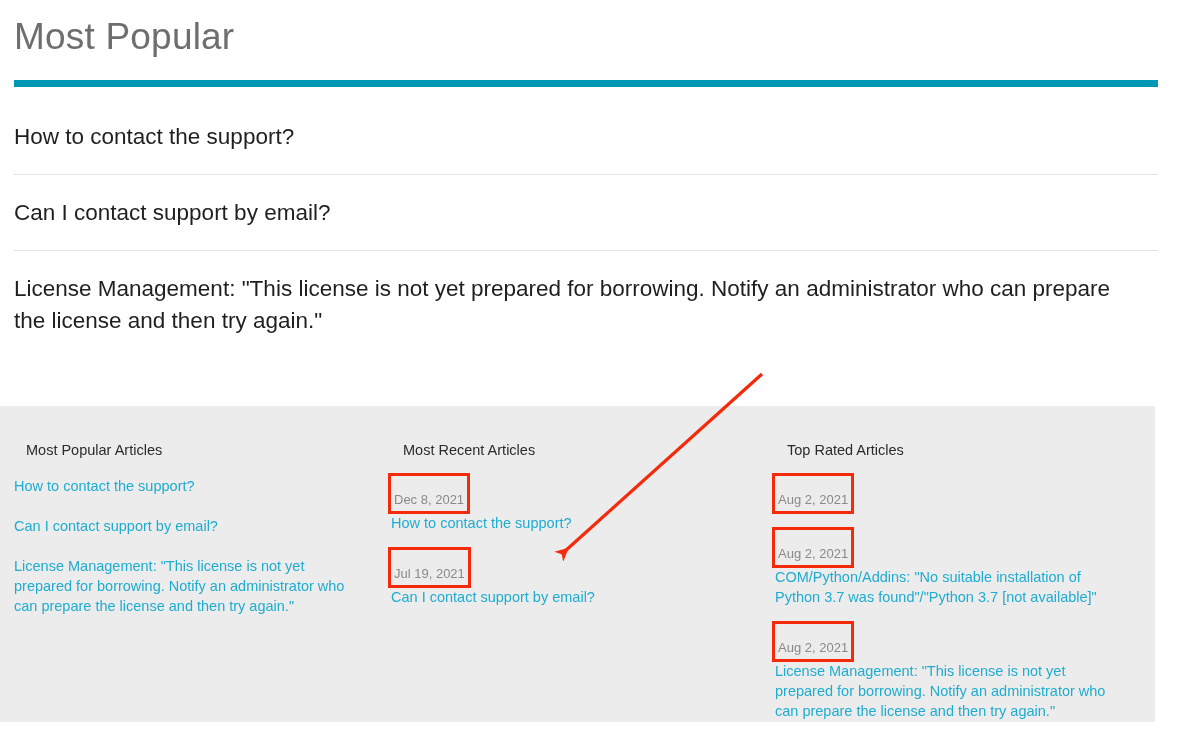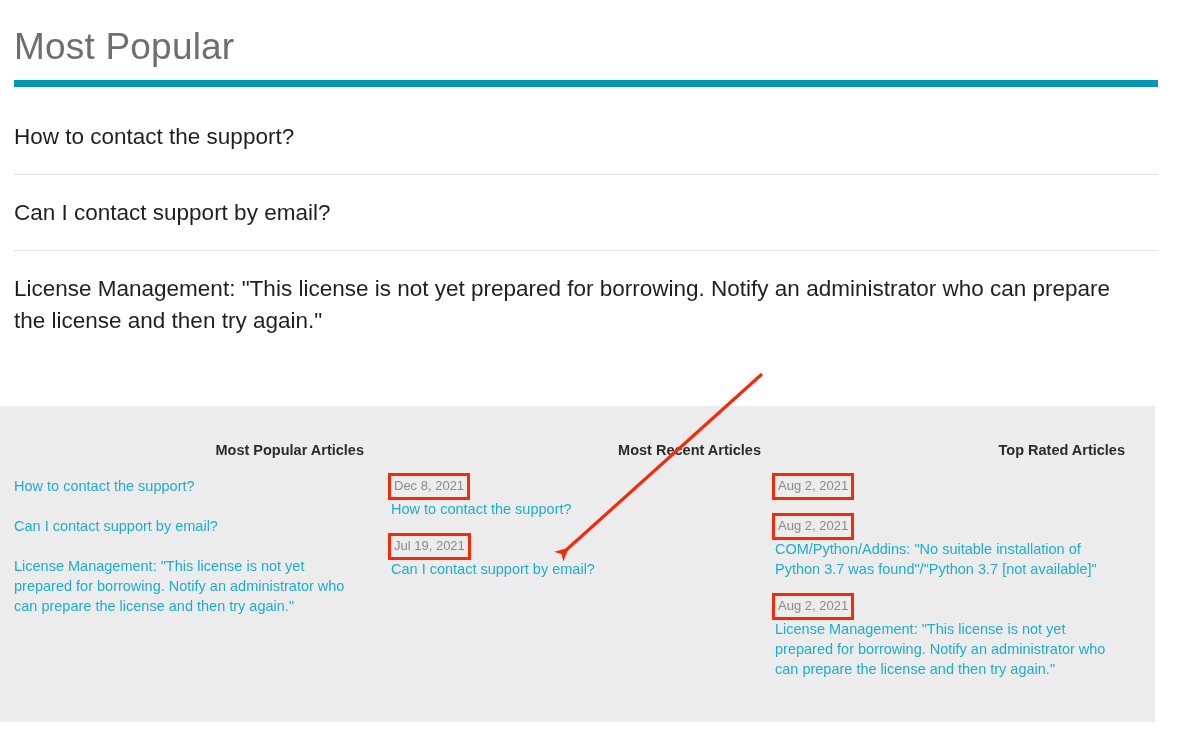--- a/index.html
+++ b/index.html
@@ -13,21 +13,21 @@
     position: relative;
     overflow: hidden;
     font-family: "Liberation Sans", sans-serif;
     -webkit-font-smoothing: antialiased;
   }
 
   
   .page-title {
     position: absolute;
     left: 14px;
-    top: 24px;
+    top: 14px;
     font-size: 37px;
     font-weight: 400;
     color: #6e6e6e;
     letter-spacing: 0.2px;
     line-height: 1.25;
     white-space: nowrap;
   }
   .title-rule {
     position: absolute;
     left: 14px;
@@ -77,37 +77,36 @@
     position: absolute;
     top: 36px;
   }
   .footer-col.col-1 { left: 14px;  width: 350px; }
   .footer-col.col-2 { left: 391px; width: 370px; }
   .footer-col.col-3 { left: 775px; width: 350px; }
 
   .col-title {
     font-size: 14.5px;
     color: #2b2b2b;
-    font-weight: 700;
+    font-weight: 400;
     margin: 0 0 18px 12px;
     line-height: 16px;
-    text-align: right;
   }
   .footer-item {
     margin-bottom: 17px;
   }
   .footer-item:last-child { margin-bottom: 0; }
 
   .footer-date {
     display: inline-block;
     font-size: 13px;
     color: #8a8a8a;
     line-height: 16px;
     margin-bottom: 2px;
-    padding: 2px 3px 3px 3px;
+    padding: 16px 3px 3px 3px;
   }
   .footer-date.boxed {
     outline: 3px solid #f42a0a;
     outline-offset: 0px;
   }
   .footer-link {
     display: block;
     font-size: 14.5px;
     line-height: 20px;
     color: #1eadd0;

